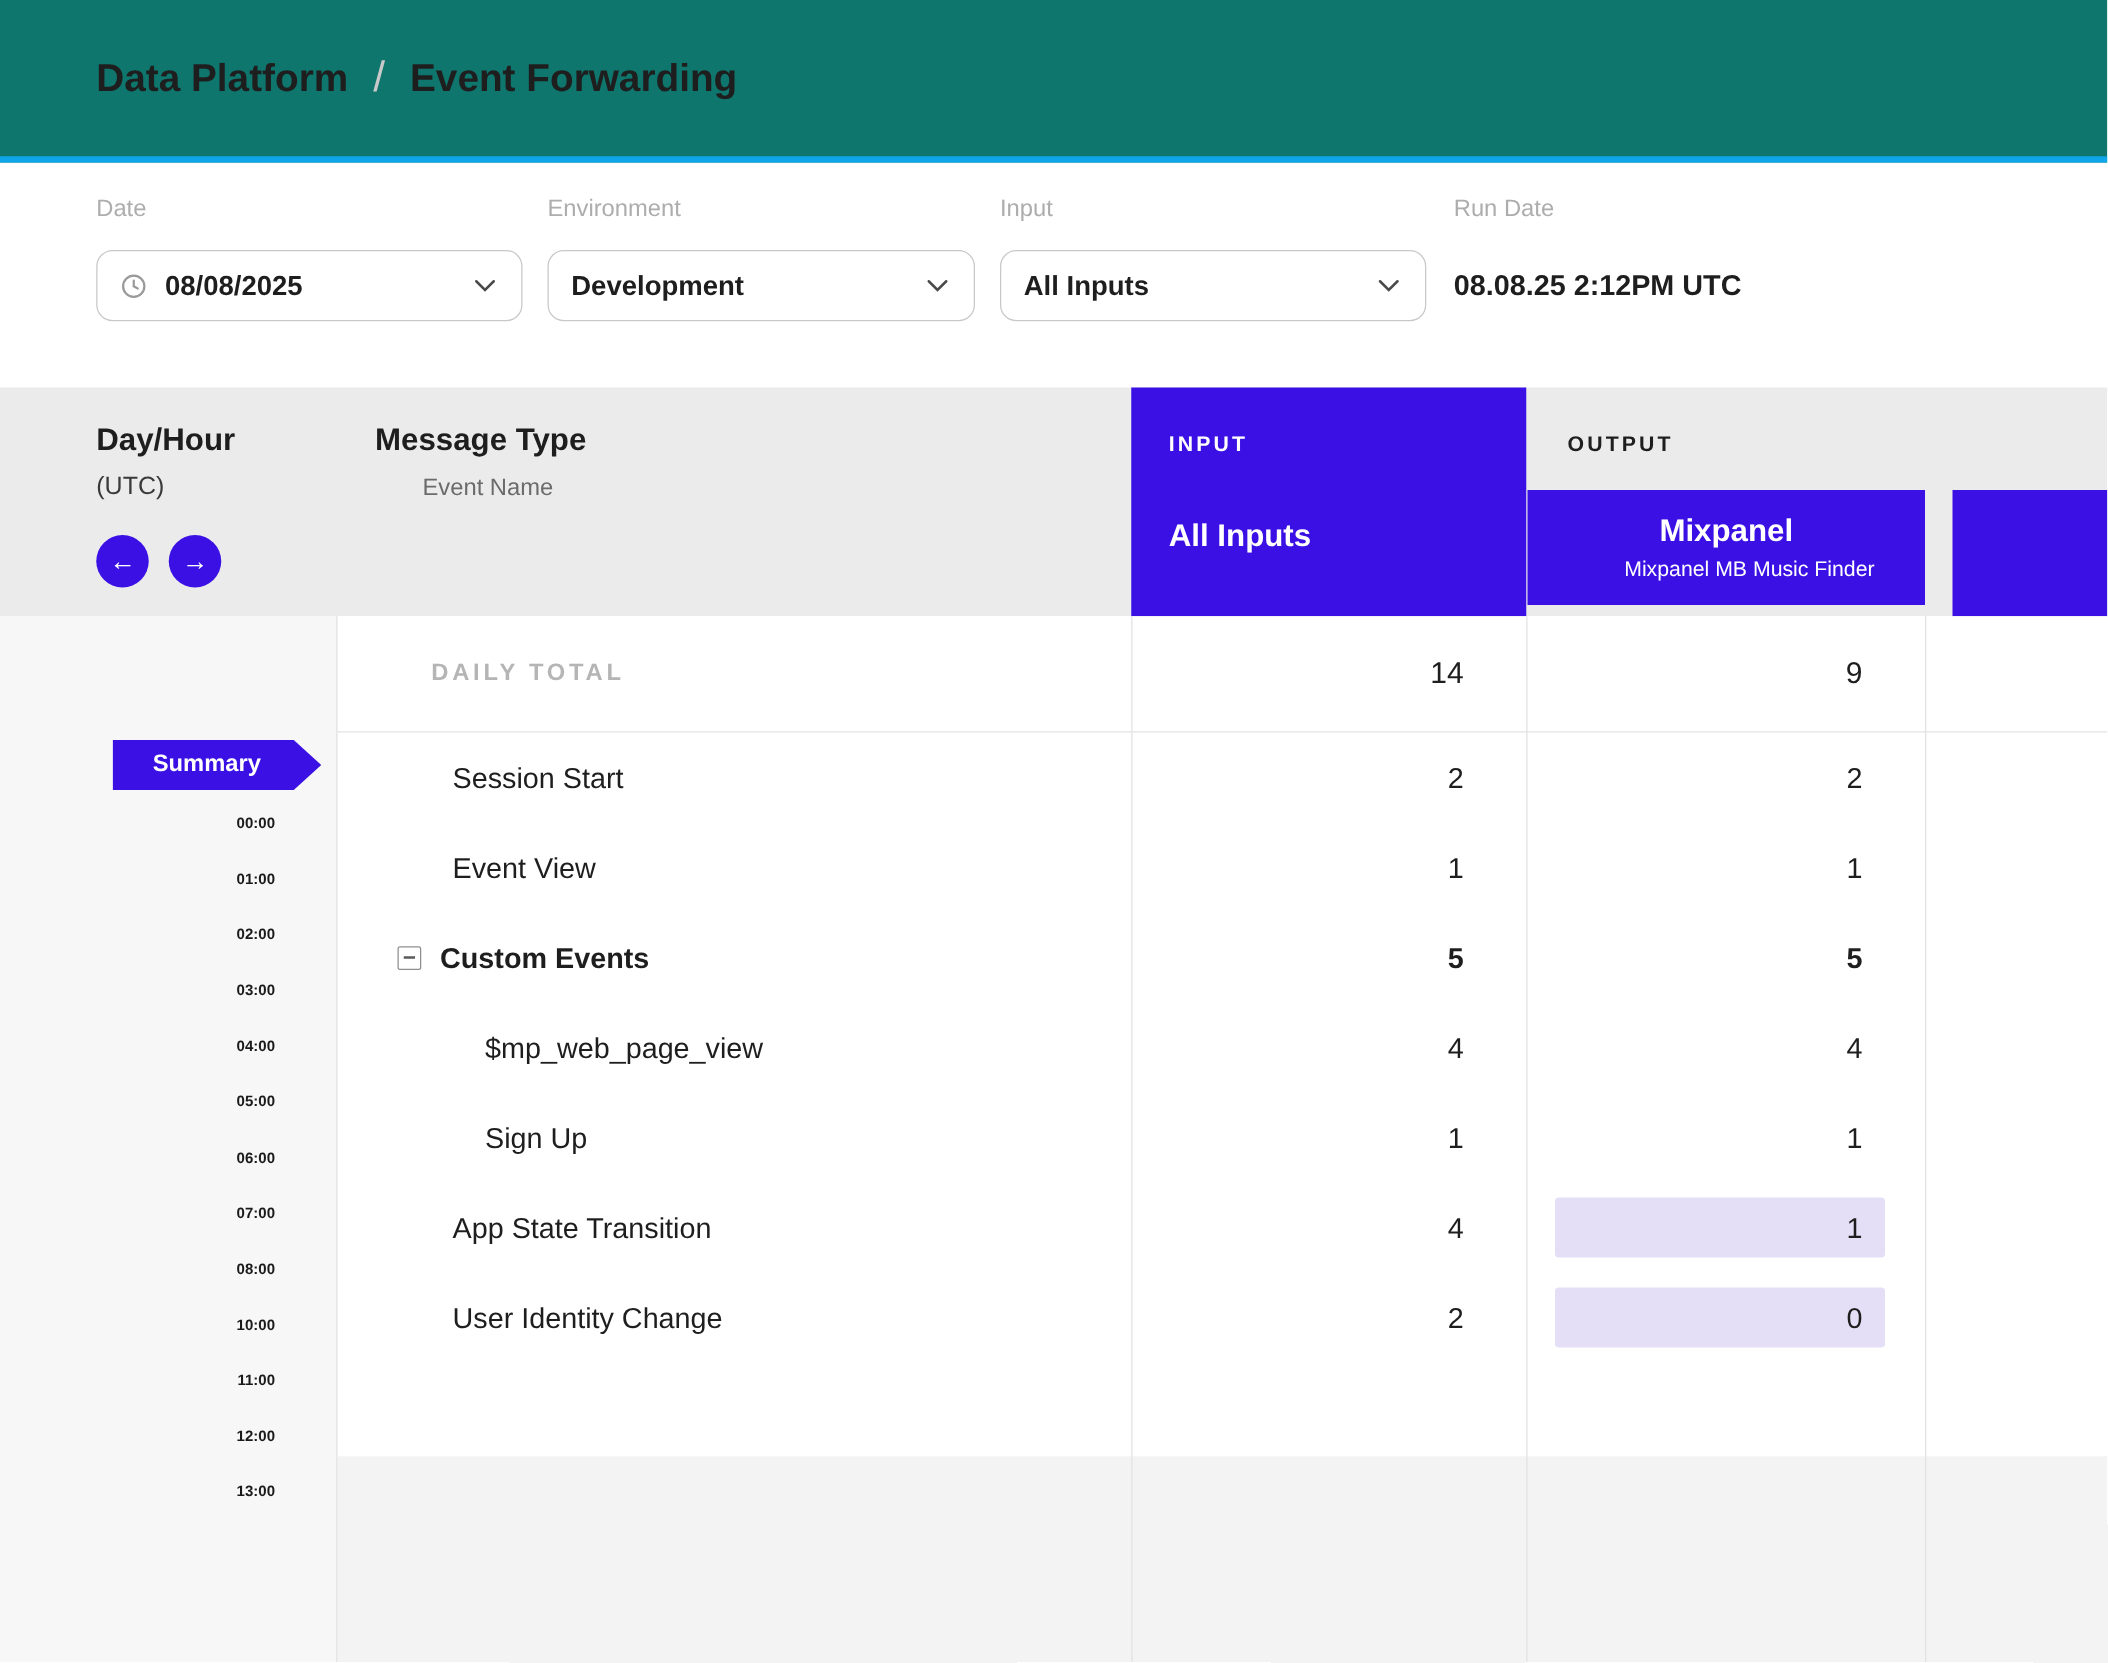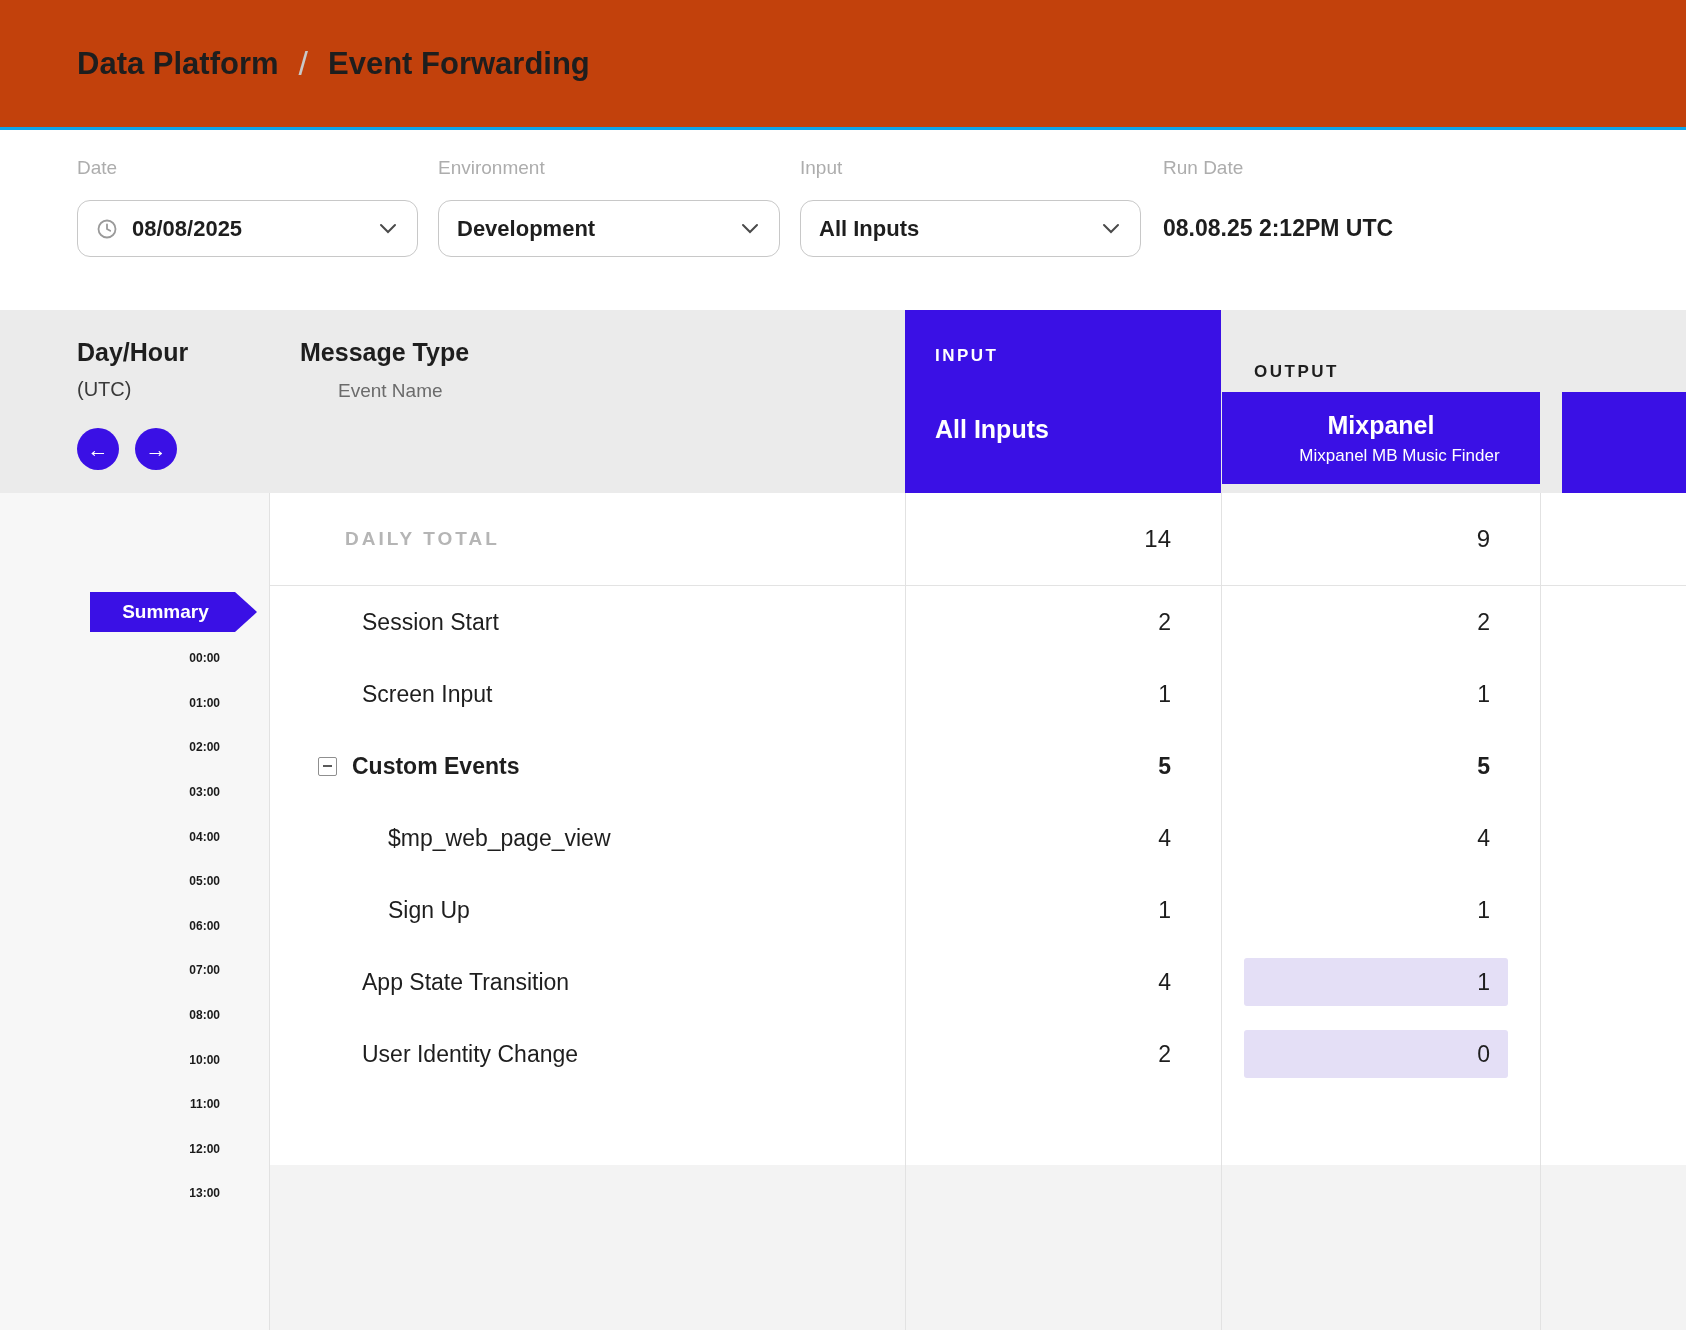--- a/index.html
+++ b/index.html
@@ -11,21 +11,21 @@
     --line:#E2E2E2;
     --text:#1E1E1E;
     --muted:#ADADAD;
   }
   *{margin:0;padding:0;box-sizing:border-box;}
   html,body{background:#fff;}
   body{font-family:"Liberation Sans","DejaVu Sans",sans-serif;color:var(--text);}
   .page{position:relative;width:1686px;height:1330px;overflow:hidden;background:#fff;}
 
   
-  .topbar{position:absolute;top:0;left:0;right:0;height:130px;background:#c2410c;border-bottom:3px solid #0ea5e9;text-align:right;}
+  .topbar{position:absolute;top:0;left:0;right:0;height:130px;background:#0f766e;border-bottom:5px solid #0ea5e9;text-align:right;}
   .breadcrumb{position:absolute;left:77px;top:0;bottom:0;display:flex;align-items:center;gap:20px;font-size:31px;font-weight:700;color:var(--text);}
   .crumb-sep{color:#C9C9C9;font-weight:400;font-size:34px;}
   .crumb.parent{cursor:pointer;}
 
   
   .filters{position:absolute;top:131px;left:0;right:0;height:179px;background:#fff;}
   .filter-label{position:absolute;top:26px;font-size:19px;color:var(--muted);}
   .select{position:absolute;top:69px;height:57px;border:1px solid #C8C8C8;background:#fff;display:flex;align-items:center;padding:0 20px 0 18px;font-size:22px;font-weight:700;color:var(--text);cursor:pointer;border-radius:13px;}
   .select .chev{margin-left:auto;}
   .clock{margin-right:14px;flex:0 0 auto;display:flex;}
@@ -35,21 +35,21 @@
   .band{position:absolute;top:310px;left:0;width:1686px;height:183px;background:var(--band-gray);}
   .dh-title{position:absolute;left:77px;top:28px;font-size:25px;font-weight:700;}
   .dh-sub{position:absolute;left:77px;top:68px;font-size:20px;color:#3A3A3A;}
   .nav-btns{position:absolute;left:77px;top:118px;display:flex;gap:16px;}
   .circle-btn{width:42px;height:42px;border-radius:50%;background:var(--accent);color:#fff;display:flex;align-items:center;justify-content:center;font-size:21px;cursor:pointer;border:none;line-height:1;}
   .mt-title{position:absolute;left:300px;top:28px;font-size:25px;font-weight:700;}
   .mt-sub{position:absolute;left:338px;top:70px;font-size:19px;color:#6B6B6B;}
   .input-block{position:absolute;left:905px;top:0;width:316px;height:183px;background:var(--accent);color:#fff;cursor:pointer;}
   .input-block .col-kicker{position:absolute;left:30px;top:36px;font-size:17px;font-weight:700;letter-spacing:2.5px;}
   .input-block .col-value{position:absolute;left:30px;top:105px;font-size:25px;font-weight:700;}
-  .output-kicker{position:absolute;left:1254px;top:36px;font-size:17px;font-weight:700;letter-spacing:2.5px;color:var(--text);margin-top:16px;}
+  .output-kicker{position:absolute;left:1254px;top:36px;font-size:17px;font-weight:700;letter-spacing:2.5px;color:var(--text);}
   .mix-block{position:absolute;left:1222px;top:82px;width:318px;height:92px;background:var(--accent);color:#fff;display:flex;flex-direction:column;align-items:center;justify-content:center;gap:6px;cursor:pointer;}
   .mix-name{font-size:25px;font-weight:700;}
   .mix-conn{font-size:17px;margin-left:37px;}
   .next-block{position:absolute;left:1562px;top:82px;width:124px;height:101px;background:var(--accent);cursor:pointer;}
 
   
   .bodyarea{position:absolute;top:493px;left:0;right:0;bottom:0;}
   .sidebar{position:absolute;left:0;top:0;width:270px;height:100%;background:var(--side-gray);border-right:1px solid var(--line);}
   .content{position:absolute;left:270px;right:0;top:0;height:672px;background:#fff;}
   .footerarea{position:absolute;left:270px;right:0;top:672px;bottom:0;background:var(--foot-gray);}
@@ -212,21 +212,21 @@
           </div>
         <div class="cell out">
             <div class="pill">
               <span class="num">2</span>
             </div>
           </div>
         <div class="cell rest"></div>
       </div>
 
       <div class="row">
-        <div class="cell name">Screen Input</div>
+        <div class="cell name">Event View</div>
         <div class="cell in">
             <span class="num">1</span>
           </div>
         <div class="cell out">
             <div class="pill">
               <span class="num">1</span>
             </div>
           </div>
         <div class="cell rest"></div>
       </div>

